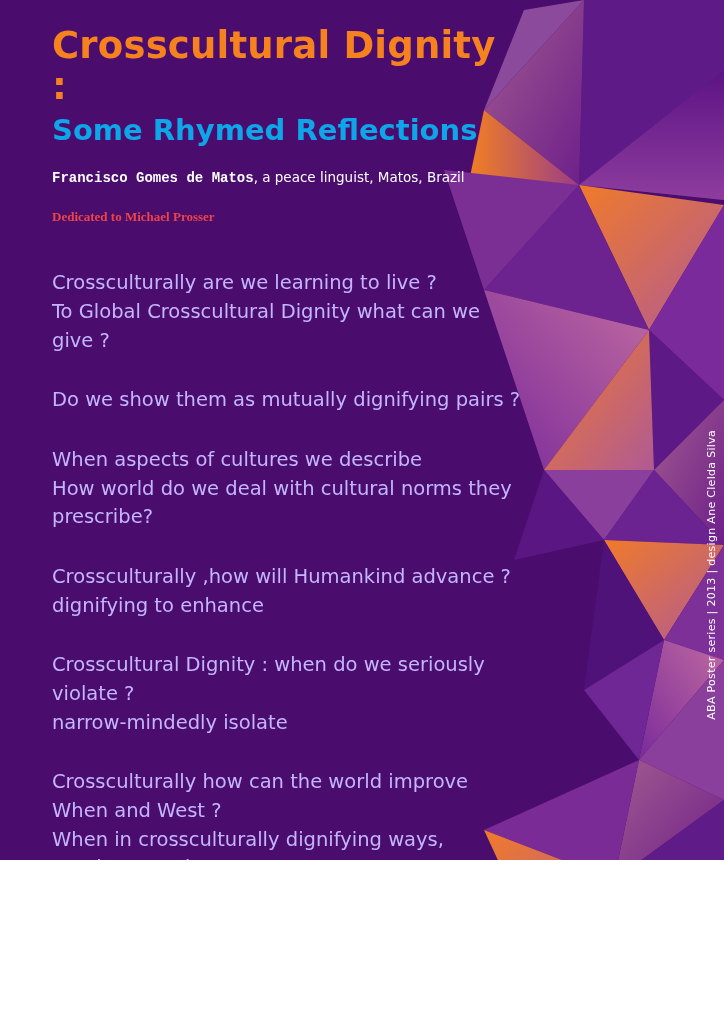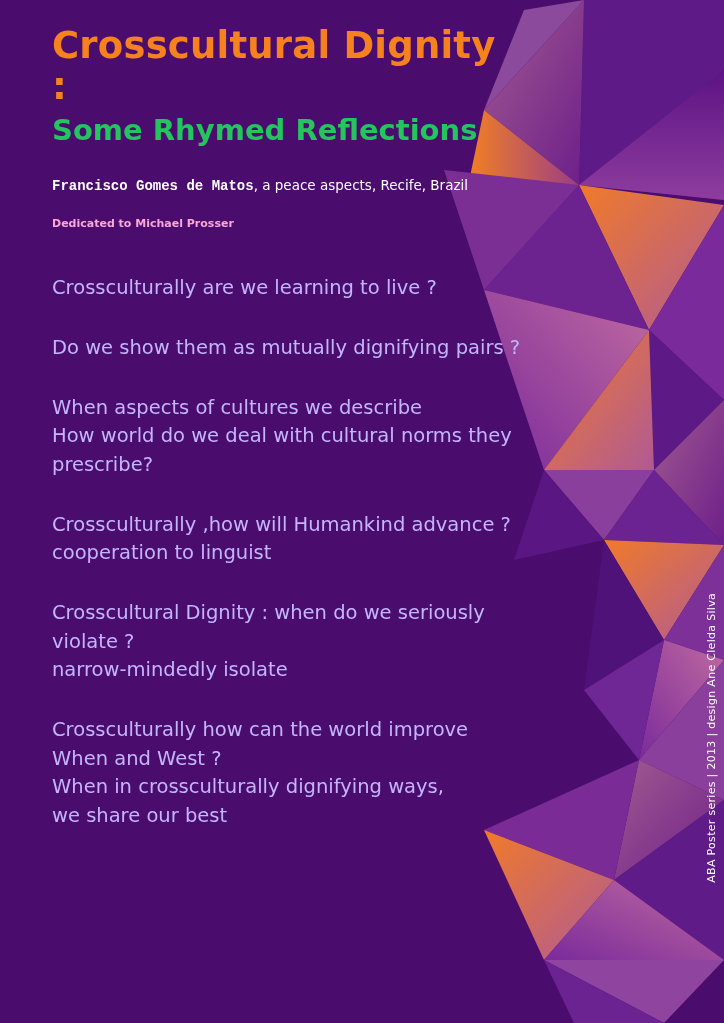--- a/index.html
+++ b/index.html
@@ -6,21 +6,21 @@
     margin: 0;
     padding: 0;
     background: #ffffff;
   }
   body {
     font-family: "DejaVu Sans", sans-serif;
   }
   .poster {
     position: relative;
     width: 724px;
-    height: 1023px;
+    height: 860px;
     background: #4a0d6e;
     overflow: hidden;
   }
   
   .art {
     position: absolute;
     top: 0;
     right: 0;
     width: 300px;
     height: 1023px;
@@ -38,40 +38,41 @@
     font-weight: bold;
     font-size: 37px;
     color: #f5821f;
     letter-spacing: 0.2px;
     line-height: 1.1;
     margin: 0 0 8px 0;
   }
   .subtitle {
     font-family: "DejaVu Sans", sans-serif;
     font-size: 29px;
-    color: #22c55e;
+    color: #0ea5e9;
     line-height: 1.1;
-    margin: 0 0 30px 0;
+    margin: 0 0 22px 0;
   }
   .byline {
     font-size: 13.5px;
     color: #ffffff;
     margin: 0 0 22px 0;
     line-height: 1.3;
   }
   .byline .author {
     font-weight: bold;
     font-size: 14px;
     font-family: Liberation Mono, monospace;
   }
   .dedication {
-    font-size: 11px;
+    font-size: 13px;
     font-weight: bold;
-    color: #f9a8d4;
+    color: #ef4444;
     margin: 0 0 44px 0;
+    font-family: Liberation Serif, serif;
   }
   .stanzas {
     margin: 0;
     padding: 0;
   }
   .stanza {
     margin: 0 0 31px 0;
   }
   .line {
     font-size: 19.5px;
@@ -155,44 +156,45 @@
     <polygon points="120,960 300,960 240,1023" fill="#8f45a0"></polygon>
     <polygon points="120,960 240,1023 150,1023" fill="#6a2391"></polygon>
   </svg>
 
   <div class="content">
 
     <h1 class="title">Crosscultural Dignity :</h1>
     <h2 class="subtitle">Some Rhymed Reflections</h2>
 
     <p class="byline">
-      <span class="author">Francisco Gomes de Matos</span><span>, a peace aspects, Recife, Brazil</span>
+      <span class="author">Francisco Gomes de Matos</span><span>, a peace linguist, Matos, Brazil</span>
     </p>
 
     <p class="dedication">Dedicated to Michael Prosser</p>
 
     <div class="stanzas">
 
       <div class="stanza">
         <div class="line">Crossculturally are we learning to live ?</div>
+        <div class="line">To Global Crosscultural Dignity what can we give ?</div>
       </div>
 
       <div class="stanza">
         <div class="line">Do we show them as mutually dignifying pairs ?</div>
       </div>
 
       <div class="stanza">
         <div class="line">When aspects of cultures we describe</div>
         <div class="line">How world do we deal with cultural norms they</div>
         <div class="line">prescribe?</div>
       </div>
 
       <div class="stanza">
         <div class="line">Crossculturally ,how will Humankind advance ?</div>
-        <div class="line">cooperation to linguist</div>
+        <div class="line">dignifying to enhance</div>
       </div>
 
       <div class="stanza">
         <div class="line">Crosscultural Dignity : when do we seriously violate ?</div>
         <div class="line">narrow-mindedly isolate</div>
       </div>
 
       <div class="stanza">
         <div class="line">Crossculturally how can the world improve</div>
         <div class="line">When and West ?</div>

